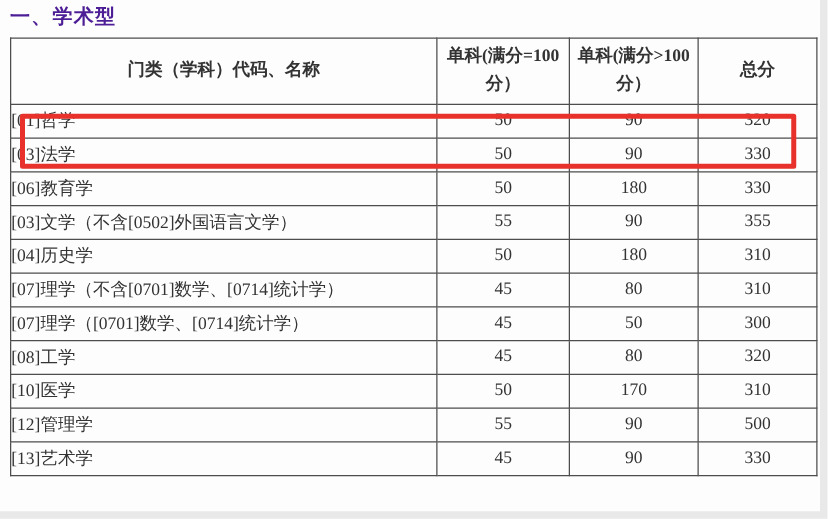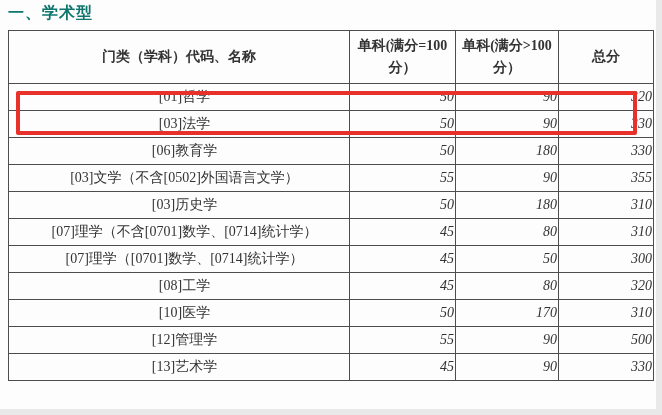--- a/index.html
+++ b/index.html
@@ -20,21 +20,21 @@
     width: 656px;
     height: 409px;
     background: #fdfdfd;
   }
   .page-title {
     position: absolute;
     left: 8px;
     top: 3px;
     font-size: 16px;
     font-weight: bold;
-    color: #0f766e;
+    color: #4c1d95;
     letter-spacing: 1px;
   }
   table.score-table {
     position: absolute;
     left: 8px;
     top: 30px;
     width: 645px;
     border-collapse: collapse;
     table-layout: fixed;
     background: #fdfdfd;
@@ -51,27 +51,26 @@
     vertical-align: middle;
     height: 52px;
     line-height: 1.55;
     padding: 0 6px;
   }
   table.score-table td {
     height: 24px;
     vertical-align: middle;
   }
   td.cat {
-    text-align: center;
-    padding-left: 12px;
+    text-align: left;
+    padding-left: 0;
     white-space: nowrap;
   }
   td.num {
-    text-align: right;
-    font-style: italic;
+    text-align: center;
   }
   col.c1 { width: 341px; }
   col.c2 { width: 106px; }
   col.c3 { width: 103px; }
   col.c4 { width: 95px;  }
   .highlight-box {
     position: absolute;
     left: 16px;
     top: 91px;
     width: 621px;
@@ -125,21 +124,21 @@
           <td class="num">180</td>
           <td class="num">330</td>
         </tr>
         <tr>
           <td class="cat">[03]文学（不含[0502]外国语言文学）</td>
           <td class="num">55</td>
           <td class="num">90</td>
           <td class="num">355</td>
         </tr>
         <tr>
-          <td class="cat">[03]历史学</td>
+          <td class="cat">[04]历史学</td>
           <td class="num">50</td>
           <td class="num">180</td>
           <td class="num">310</td>
         </tr>
         <tr>
           <td class="cat">[07]理学（不含[0701]数学、[0714]统计学）</td>
           <td class="num">45</td>
           <td class="num">80</td>
           <td class="num">310</td>
         </tr>

